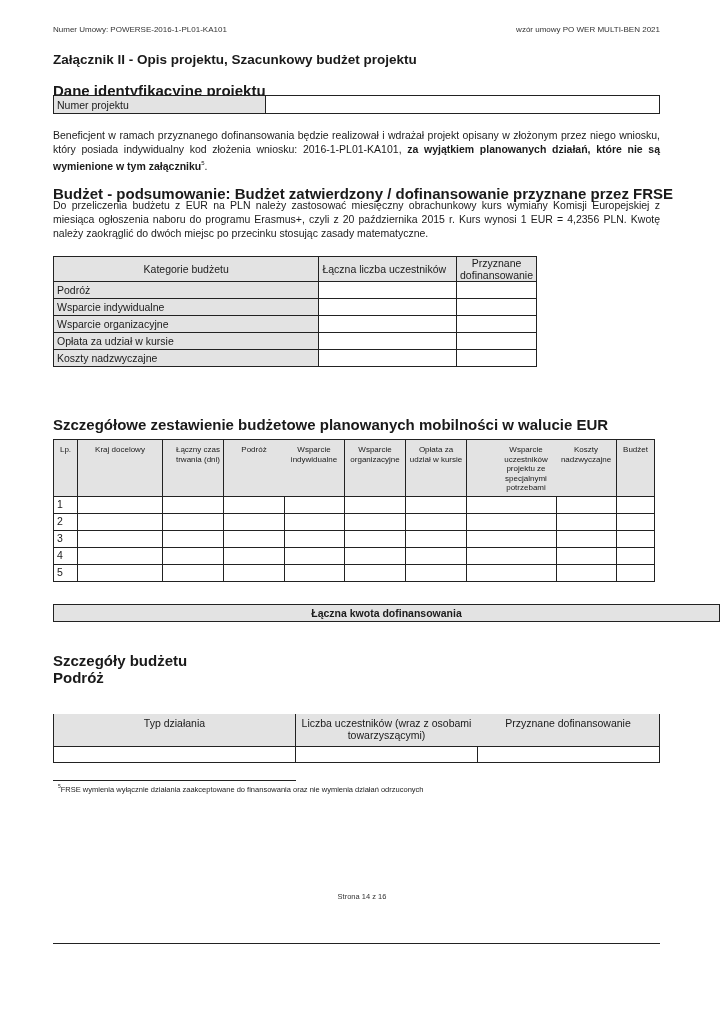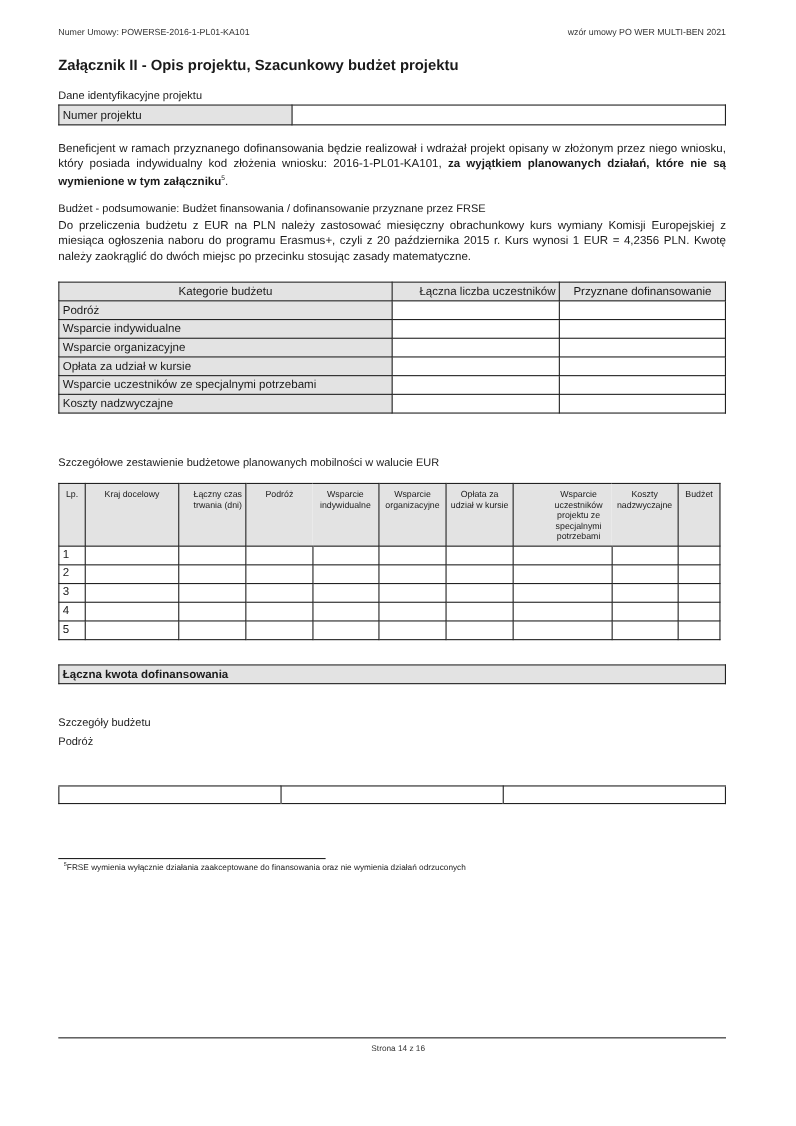--- a/index.html
+++ b/index.html
@@ -1,37 +1,37 @@
 <!DOCTYPE html>
 <html><head>
 <meta charset="utf-8">
 <style>
   html, body { margin: 0; padding: 0; background: #ffffff; }
   body { width: 724px; height: 1024px; position: relative; overflow: hidden;
          font-family: "Liberation Sans", sans-serif; color: #1a1a1a; }
   .abs { position: absolute; }
   .hdr-small { font-size: 8px; color: #333; top: 25px; }
   .title { left: 53px; top: 52px; font-size: 13.5px; font-weight: bold; }
-  .sec { font-size: 10px; font-weight: normal; }
+  .sec { font-size: 15px; font-weight: bold; }
   .para { left: 53px; width: 607px; font-size: 10.5px; line-height: 14px; text-align: justify; }
   table { border-collapse: collapse; position: absolute; }
   td { border: 1px solid #222; padding: 0 3px; font-size: 10.5px; vertical-align: middle; }
   .g { background: #e3e3e3; }
   .w { background: #ffffff; }
   .outer { border: 1.5px solid #222; }
   
   .det td { font-size: 8px; text-align: center; vertical-align: top; padding-top: 5px; line-height: 9.5px; }
   .det tr.body td { text-align: left; vertical-align: middle; padding-top: 0; font-size: 10.5px; height: 16px; }
   .noright { border-right: none !important; }
   .noleft { border-left: none !important; }
   .footnote-line { left: 53px; top: 780px; width: 243px; border-top: 1px solid #222; }
   .footnote { left: 58px; top: 783px; font-size: 7.5px; color: #222; }
   .footnote sup { font-size: 5px; }
   .footer-line { left: 53px; top: 943px; width: 607px; border-top: 1.5px solid #222; }
-  .footer-text { left: 0; width: 724px; top: 948px; font-size: 7.5px; text-align: center; color: #333; }
+  .footer-text { left: 0; width: 724px; top: 892px; font-size: 7.5px; text-align: center; color: #333; }
   sup { font-size: 6px; }
 </style>
 </head>
 <body>
 
 <div class="abs hdr-small" style="left:53px;">Numer Umowy: POWERSE-2016-1-PL01-KA101</div>
 <div class="abs hdr-small" style="right:64px;">wzór umowy PO WER MULTI-BEN 2021</div>
 
 <div class="abs title">Załącznik II - Opis projektu, Szacunkowy budżet projektu</div>
 
@@ -42,52 +42,47 @@
     <td class="g" style="width:205px;">Numer projektu</td>
     <td class="w"></td>
   </tr>
 </tbody>
   </table>
 
 <div class="abs para" style="top:128px;">
   <span>Beneficjent w ramach przyznanego dofinansowania będzie realizował i wdrażał projekt opisany w złożonym przez niego wniosku, który posiada indywidualny kod złożenia wniosku: 2016-1-PL01-KA101, </span><b>za wyjątkiem planowanych działań, które nie są wymienione w tym załączniku</b><sup>5</sup><span>.</span>
 </div>
 
-<div class="abs sec" style="left:53px; top:185px;">Budżet - podsumowanie: Budżet finansowania / dofinansowanie przyznane przez FRSE</div>
+<div class="abs sec" style="left:53px; top:185px;">Budżet - podsumowanie: Budżet zatwierdzony / dofinansowanie przyznane przez FRSE</div>
 <div class="abs para" style="top:198px;">Do przeliczenia budżetu z EUR na PLN należy zastosować miesięczny obrachunkowy kurs wymiany Komisji Europejskiej z miesiąca ogłoszenia naboru do programu Erasmus+, czyli z 20 października 2015 r. Kurs wynosi 1 EUR = 4,2356 PLN. Kwotę należy zaokrąglić do dwóch miejsc po przecinku stosując zasady matematyczne.</div>
 
-<table class="outer" style="left:53px; top:256px; width:607px;">
+<table class="outer" style="left:53px; top:256px; width:484px;">
   <tbody>
       <tr style="height:17px;">
     <td class="g" style="width:296px; text-align:center;">Kategorie budżetu</td>
-    <td class="g" style="width:145px; text-align:right;margin-left:23px;">Łączna liczba uczestników</td>
+    <td class="g" style="width:145px; text-align:left;margin-left:23px;">Łączna liczba uczestników</td>
     <td class="g" style="text-align:center;">Przyznane dofinansowanie</td>
   </tr>
   <tr style="height:17px;">
     <td class="g">Podróż</td>
     <td class="w"></td>
     <td class="w"></td>
   </tr>
   <tr style="height:17px;">
     <td class="g">Wsparcie indywidualne</td>
     <td class="w"></td>
     <td class="w"></td>
   </tr>
   <tr style="height:17px;">
     <td class="g">Wsparcie organizacyjne</td>
     <td class="w"></td>
     <td class="w"></td>
   </tr>
   <tr style="height:17px;">
     <td class="g">Opłata za udział w kursie</td>
-    <td class="w"></td>
-    <td class="w"></td>
-  </tr>
-  <tr style="height:17px;">
-    <td class="g">Wsparcie uczestników ze specjalnymi potrzebami</td>
     <td class="w"></td>
     <td class="w"></td>
   </tr>
   <tr style="height:17px;">
     <td class="g">Koszty nadzwyczajne</td>
     <td class="w"></td>
     <td class="w"></td>
   </tr>
 </tbody>
   </table>
@@ -163,33 +158,38 @@
         <td class="w"></td>
         <td class="w"></td>
         <td class="w"></td>
         <td class="w"></td>
         <td class="w"></td>
         <td class="w"></td>
   </tr>
 </tbody>
   </table>
 
-<table class="outer" style="left:53px; top:604px; width:607px;">
+<table class="outer" style="left:53px; top:604px; width:667px;text-align:center;">
   <tbody>
       <tr style="height:17px;">
     <td class="g" style="font-weight:bold;">Łączna kwota dofinansowania</td>
   </tr>
 </tbody>
   </table>
 
 <div class="abs sec" style="left:53px; top:652px;">Szczegóły budżetu</div>
 <div class="abs sec" style="left:53px; top:669px;">Podróż</div>
 
 <table style="left:53px; top:714px; width:607px; border-left:1.5px solid #222; border-right:1.5px solid #222; border-bottom:1.5px solid #222;">
   <tbody>
+      <tr style="height:32px;">
+    <td class="g" style="width:235px; text-align:center; vertical-align:top; padding-top:3px; border-top:none; border-left:none;">Typ działania</td>
+    <td class="g" style="width:175px; text-align:center; vertical-align:top; padding-top:3px; border-top:none; border-right:none;">Liczba uczestników (wraz z osobami towarzyszącymi)</td>
+    <td class="g" style="text-align:center; vertical-align:top; padding-top:3px; border-top:none; border-left:none; border-right:none;">Przyznane dofinansowanie</td>
+  </tr>
   <tr style="height:16px;">
     <td class="w" style="border-left:none; border-bottom:none;"></td>
     <td class="w" style="border-bottom:none;"></td>
     <td class="w" style="border-right:none; border-bottom:none;"></td>
   </tr>
 </tbody>
   </table>
 
 <div class="abs footnote-line"></div>
 <div class="abs footnote"><sup>5</sup><span>FRSE wymienia wyłącznie działania zaakceptowane do finansowania oraz nie wymienia działań odrzuconych</span></div>

